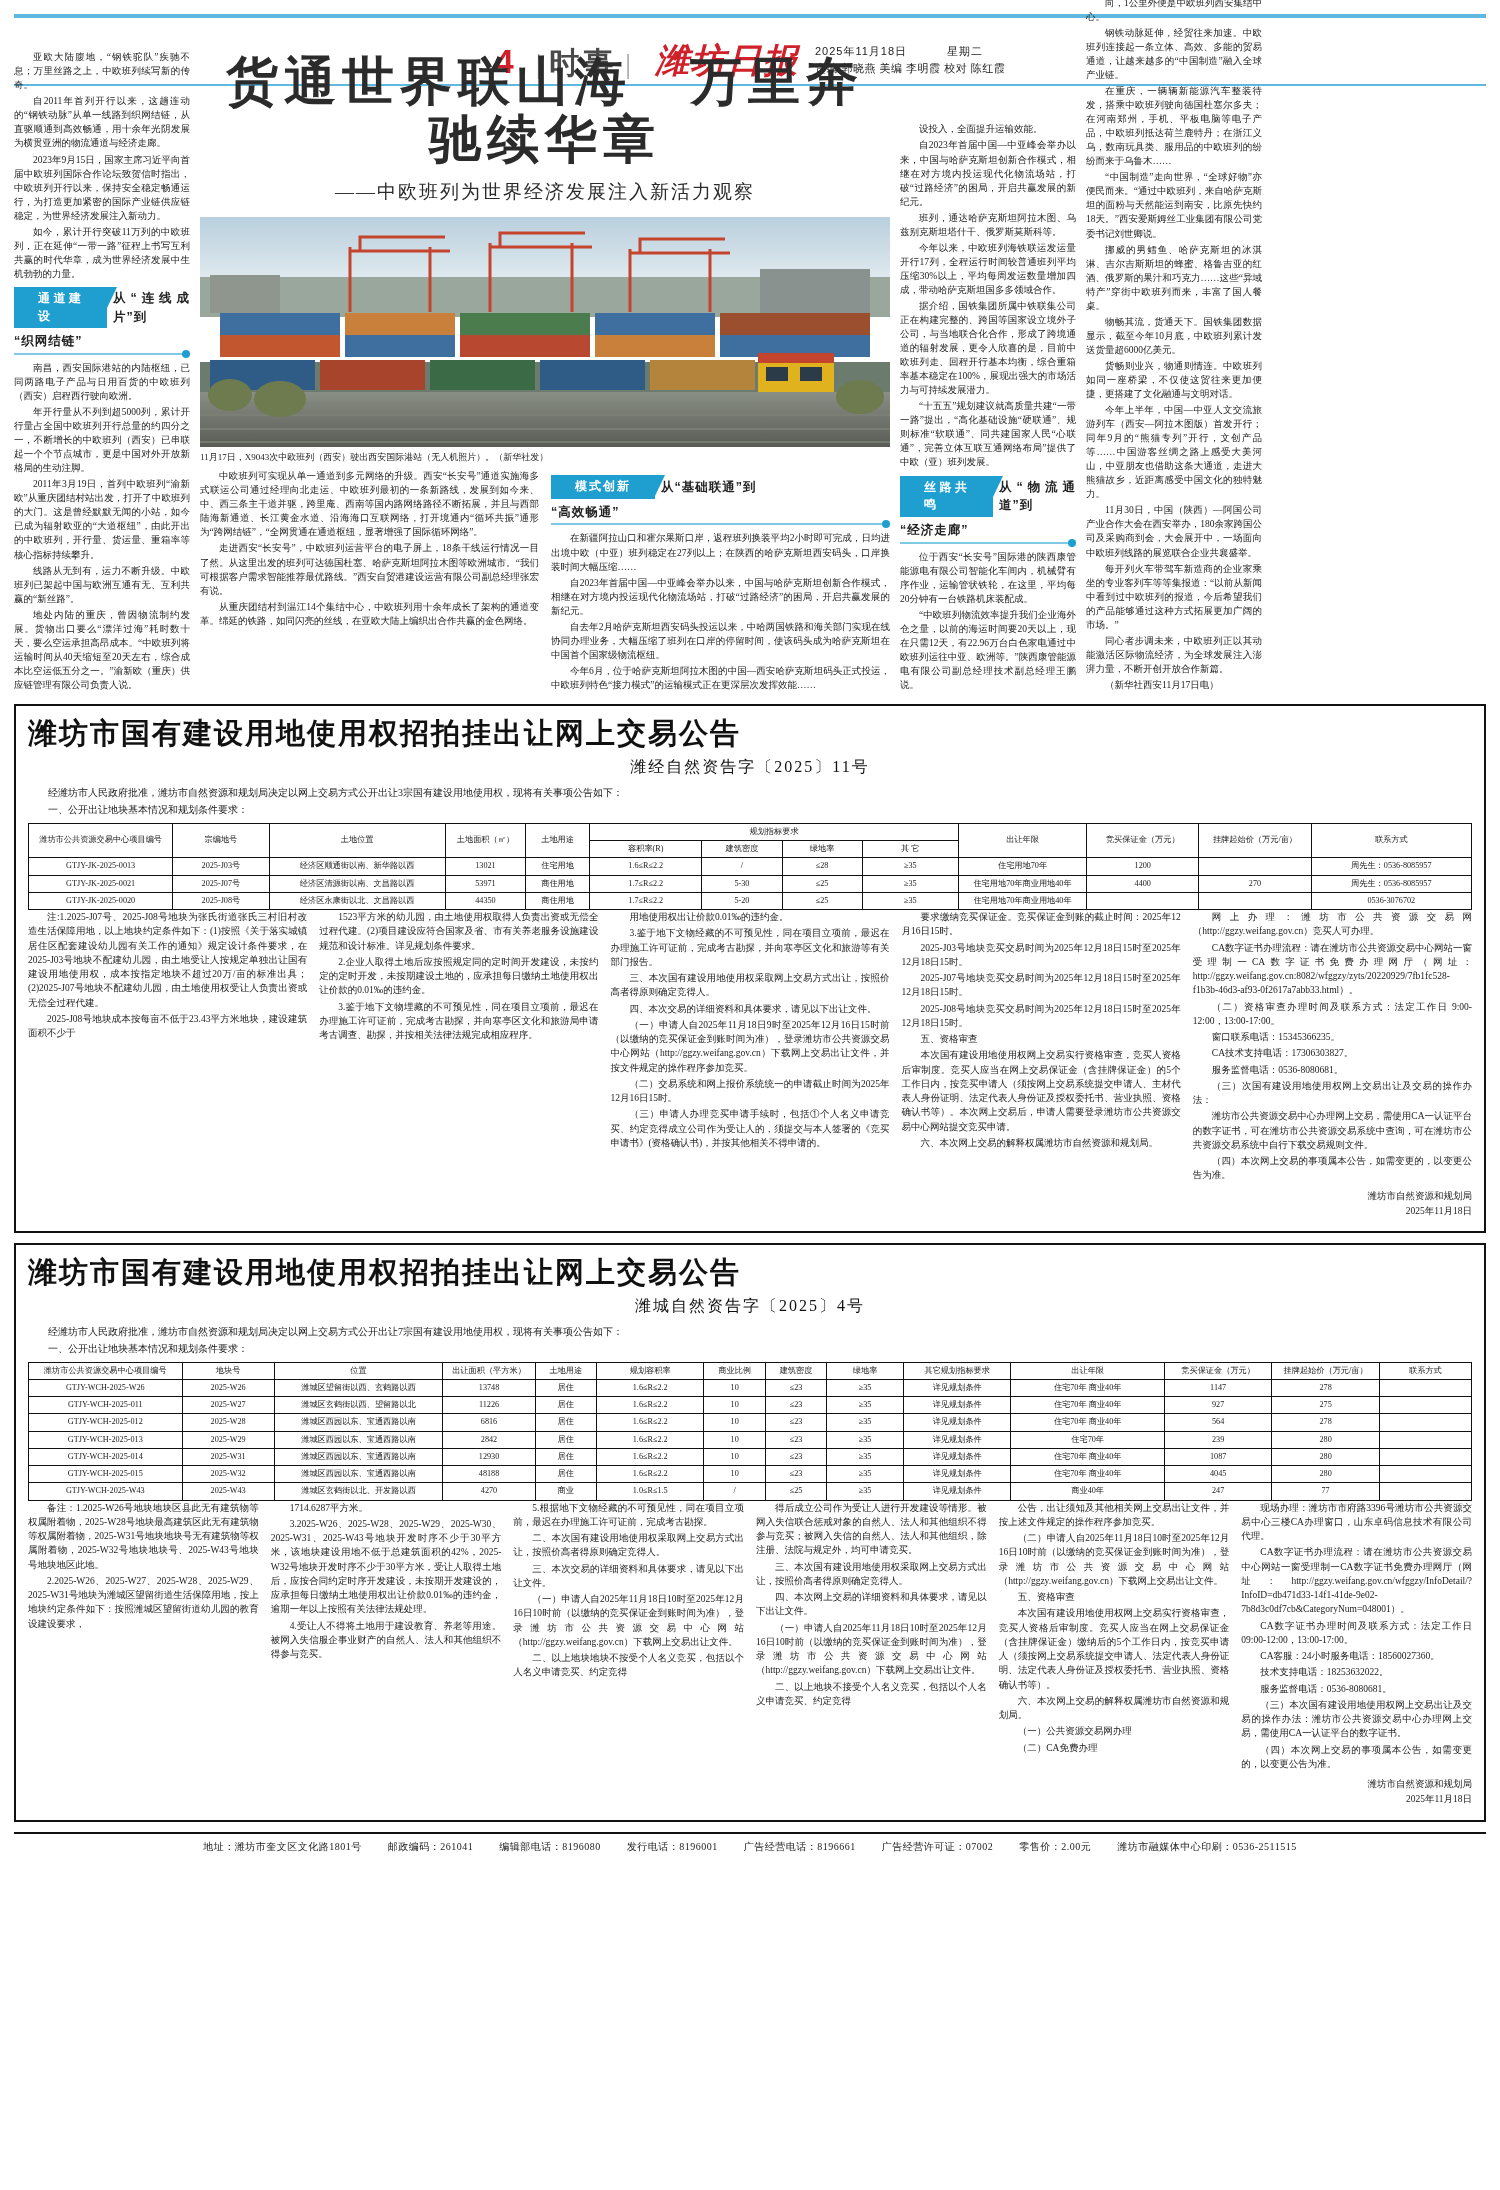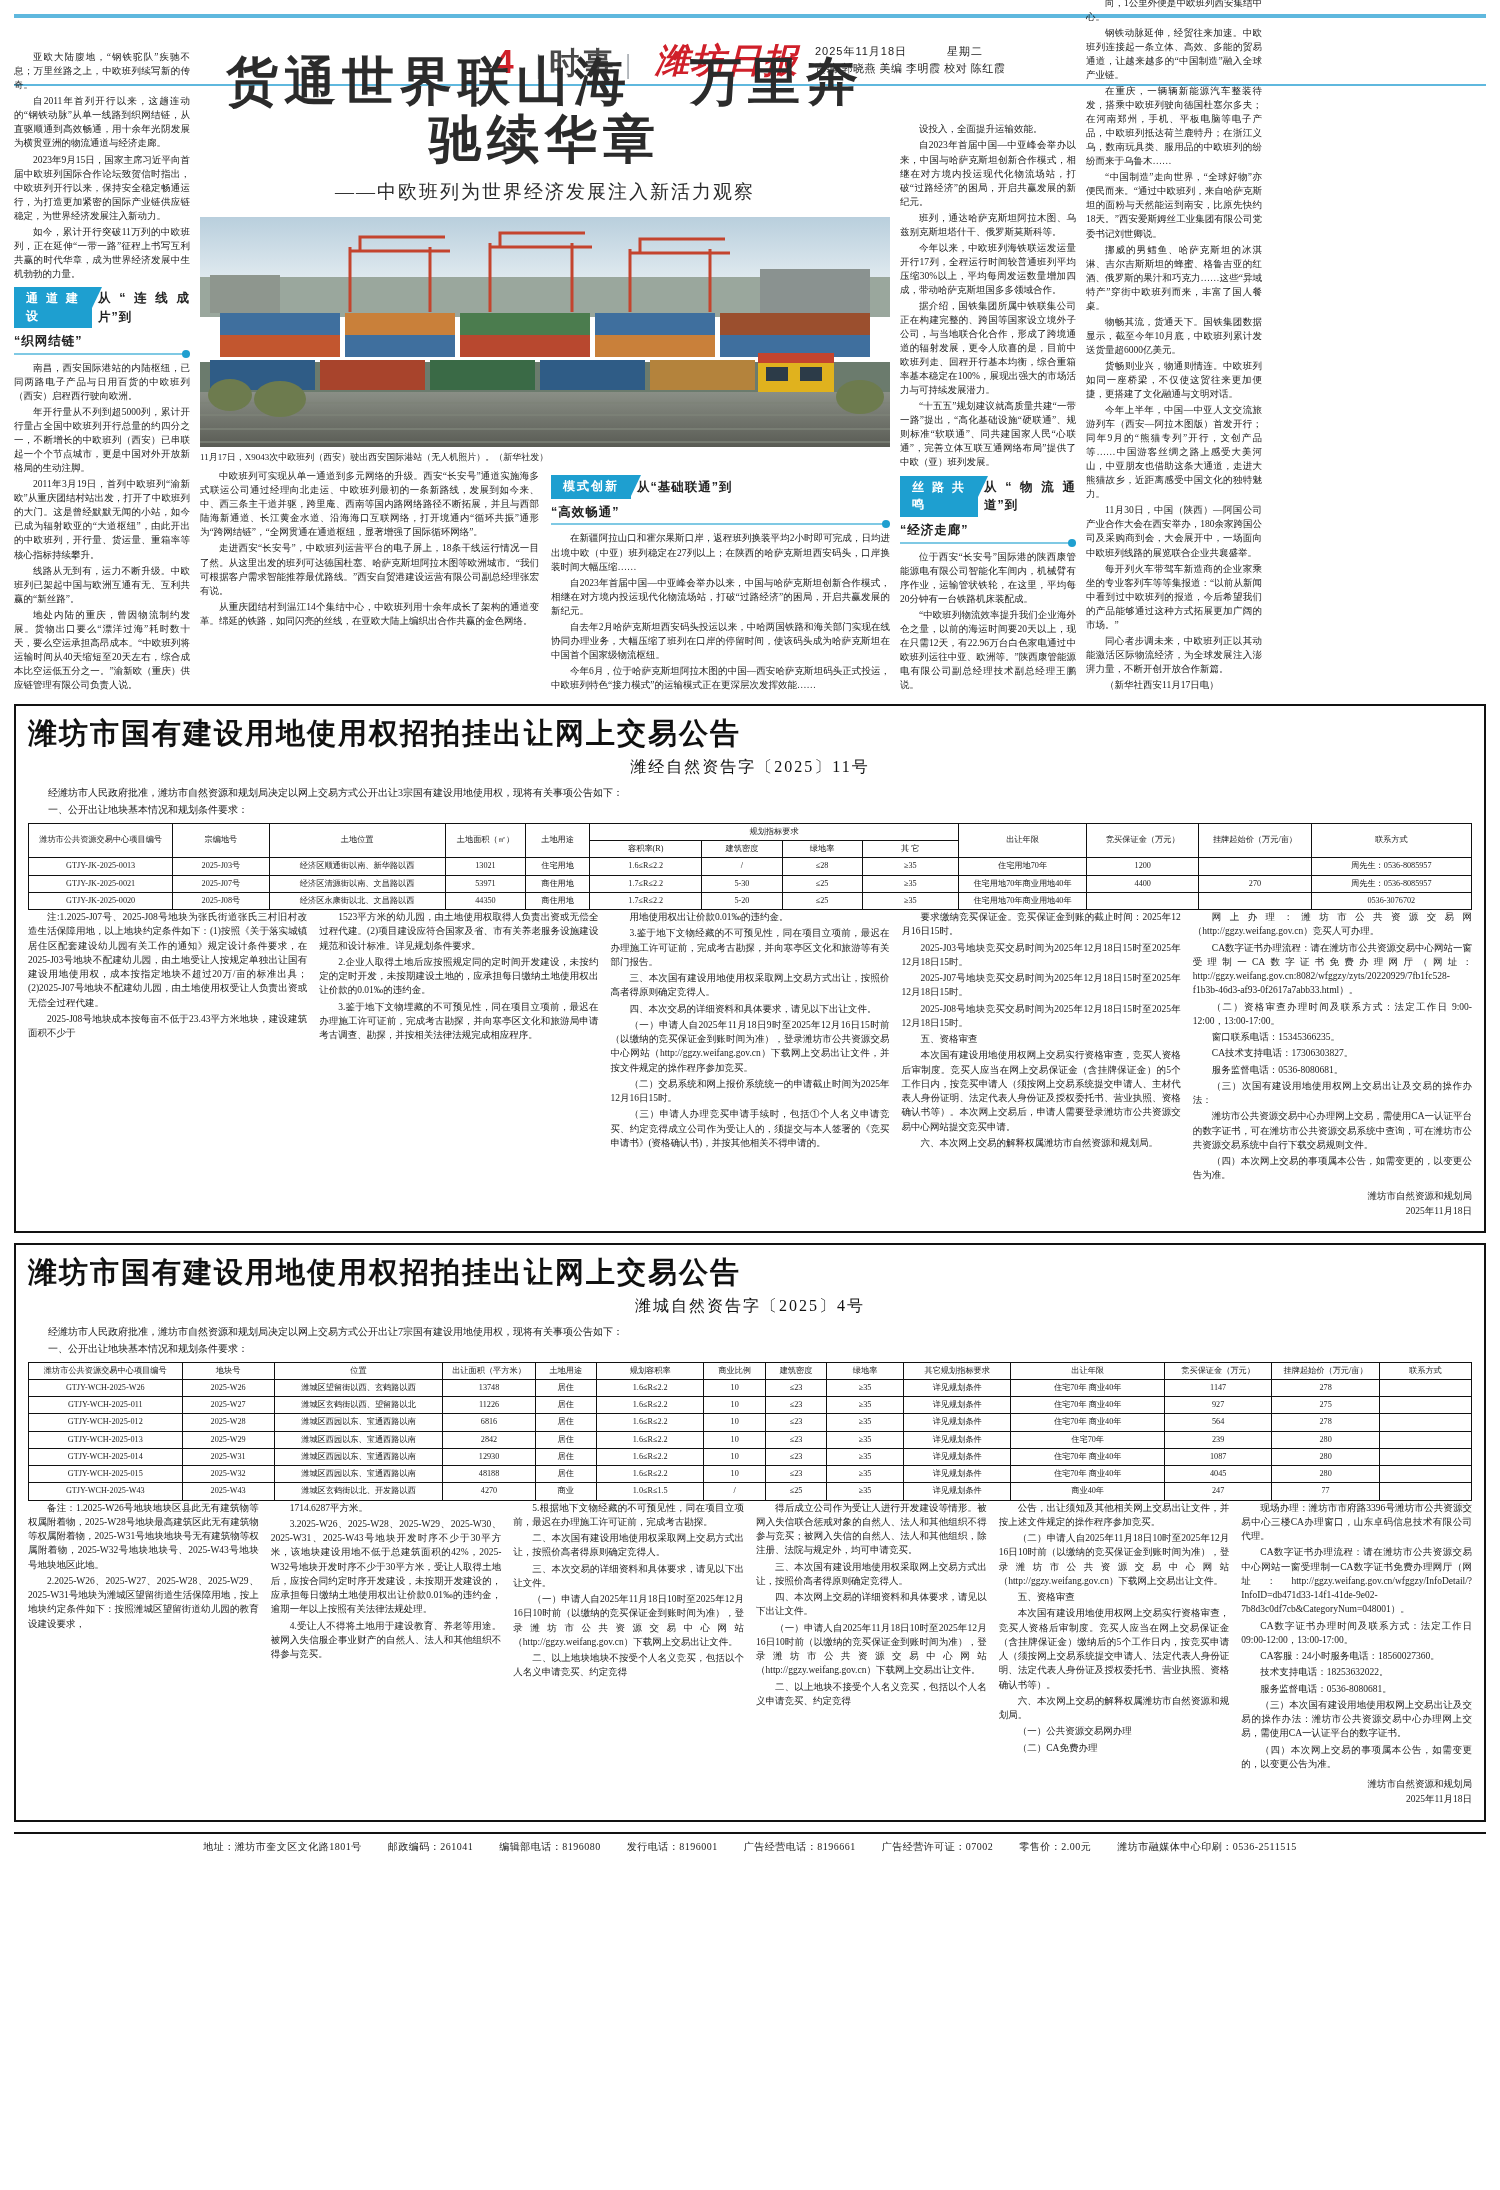--- a/index.html
+++ b/index.html
@@ -52,21 +52,21 @@
   .photo-cap{font-size:9px;line-height:1.4;margin-top:4px;text-align:justify;}
 
   .two-col{display:flex;gap:12px;margin-top:6px;}
   .two-col .c{flex:1;font-size:9.5px;line-height:1.48;text-align:justify;}
   .two-col .c p{margin:0 0 2px 0;text-indent:2em;}
 
   
   .flag{display:flex;align-items:center;gap:6px;margin:6px 0 4px 0;}
   .flag-box{
     background:#1e9fd0;color:#fff;font-family:"Liberation Sans",sans-serif;font-weight:bold;
-    font-size:12px;padding:3px 12px;letter-spacing:2px;position:relative;
+    font-size:12px;padding:3px 24px;letter-spacing:2px;position:relative;
   }
   .flag-box:after{content:"";position:absolute;right:-10px;top:0;border-top:21px solid #1e9fd0;border-right:10px solid transparent;}
   .flag-txt{font-family:"Liberation Sans",sans-serif;font-weight:bold;font-size:12.5px;letter-spacing:1px;color:#222;}
   .flag-rule{height:2px;background:#7fc9e4;margin:2px 0 6px 0;position:relative;}
   .flag-rule:after{content:"";position:absolute;right:0;top:-3px;width:8px;height:8px;border-radius:50%;background:#1e9fd0;}
 
   
   .notice{border:2px solid #111;margin-top:10px;padding:10px 12px 12px 12px;box-sizing:border-box;}
   .notice-title{
     text-align:left;font-family:"Liberation Sans",sans-serif;font-weight:bold;

